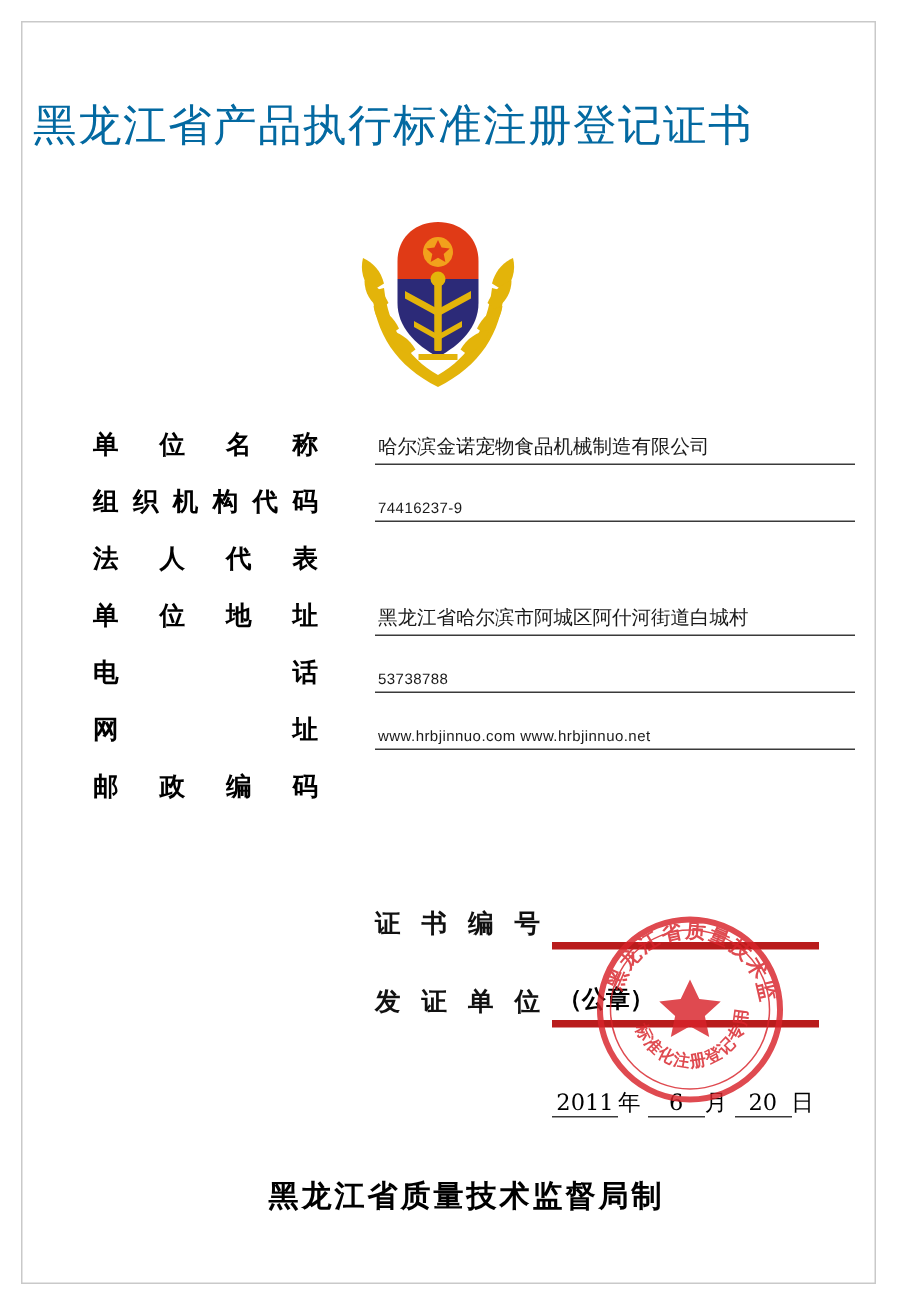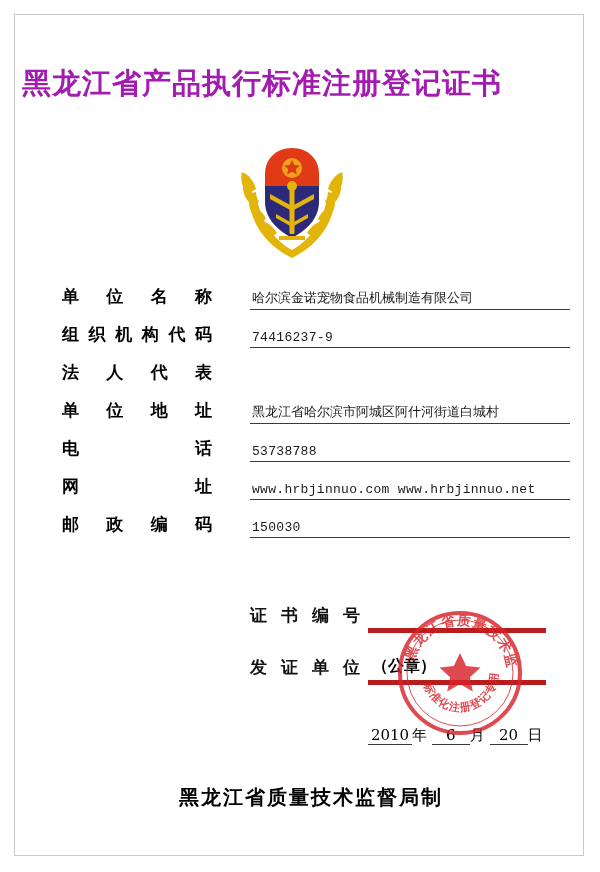--- a/index.html
+++ b/index.html
@@ -36,24 +36,24 @@
   }
 
   
   .title {
     position: absolute;
     left: 0;
     top: 64px;
     width: 524px;
     text-align: center;
     font-family: "DejaVu Serif", serif;
-    font-weight: bold;
+    font-weight: normal;
     font-size: 29px;
     letter-spacing: 1px;
-    color: #a21caf;
+    color: #0369a1;
     white-space: nowrap;
   }
 
   
   .emblem {
     position: absolute;
     left: 232px;
     top: 140px;
     width: 120px;
     height: 120px;
@@ -98,22 +98,22 @@
   .field-value {
     position: absolute;
     left: 2px;
     bottom: 2px;
     font-family: "DejaVu Sans", sans-serif;
     font-size: 13px;
     color: #1a1a1a;
     white-space: nowrap;
   }
   .field-value.latin {
-    font-family: Liberation Mono, monospace;
-    font-size: 13px;
+    font-family: Liberation Sans, sans-serif;
+    font-size: 10px;
     letter-spacing: 0.3px;
   }
 
   
   .lower {
     position: absolute;
     left: 250px;
     top: 600px;
     width: 300px;
   }
@@ -309,23 +309,20 @@
       </div>
     </div>
 
     <div class="field-row">
       <div class="field-label">
         <span class="ch">邮</span>
         <span class="ch">政</span>
         <span class="ch">编</span>
         <span class="ch">码</span>
       </div>
-      <div class="field-value-wrap">
-        <span class="field-value latin">150030</span>
-      </div>
     </div>
 
   </div>
 
   <div class="lower">
 
     <div class="lower-row">
       <div class="lower-label">
         <span>证</span>
         <span>书</span>
@@ -345,21 +342,21 @@
         <span>位</span>
       </div>
       <div class="lower-line">
         <span class="lower-value">（公章）</span>
       </div>
     </div>
 
   </div>
 
   <div class="date-row">
-    <span class="date-u year num">2010</span><span>年</span>
+    <span class="date-u year num">2011</span><span>年</span>
     <span class="date-u num">6</span><span>月</span>
     <span class="date-u num">20</span><span>日</span>
   </div>
 
   <div class="seal">
     <svg width="136" height="136" viewBox="0 0 136 136" xmlns="http://www.w3.org/2000/svg" opacity="0.82">
       <defs>
         <path id="arcTop" d="M 20 68 A 48 48 0 0 1 116 68"></path>
         <path id="arcBottom" d="M 30 68 A 38 38 0 0 0 106 68"></path>
       </defs>

